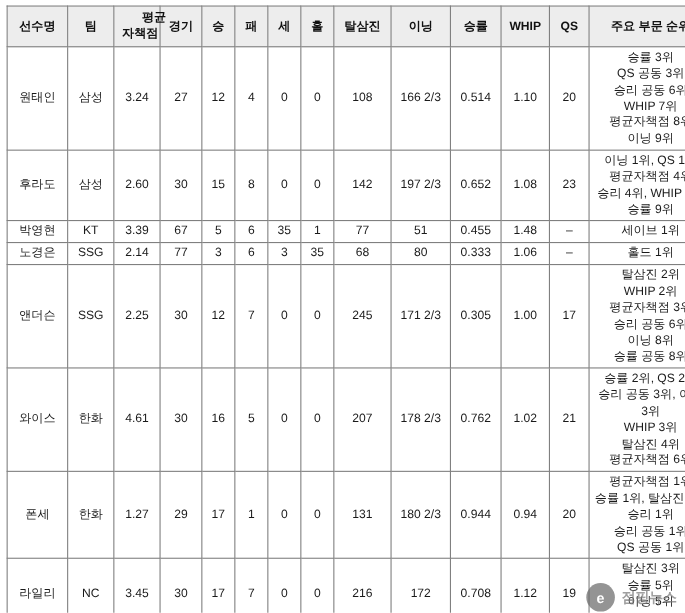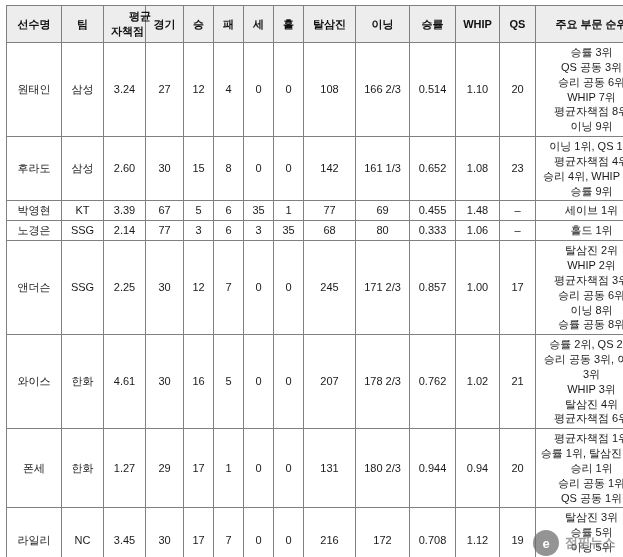--- a/index.html
+++ b/index.html
@@ -169,42 +169,42 @@
         <tr>
           <td class="name-cell">후라도</td>
           <td>삼성</td>
           <td>2.60</td>
           <td>30</td>
           <td>15</td>
           <td>8</td>
           <td>0</td>
           <td>0</td>
           <td>142</td>
-          <td>161 1/3</td>
+          <td>197 2/3</td>
           <td>0.652</td>
           <td>1.08</td>
           <td>23</td>
           <td class="rank-cell">
             <div>이닝 1위, QS 1위</div>
             <div>평균자책점 4위</div>
             <div>승리 4위, WHIP 6위</div>
             <div>승률 9위</div>
           </td>
         </tr>
         <tr>
           <td class="name-cell">박영현</td>
           <td>KT</td>
           <td>3.39</td>
           <td>67</td>
           <td>5</td>
           <td>6</td>
           <td class="bold">35</td>
           <td>1</td>
           <td>77</td>
-          <td>69</td>
+          <td>51</td>
           <td>0.455</td>
           <td>1.48</td>
           <td>–</td>
           <td class="rank-cell">
             <div>세이브 1위</div>
           </td>
         </tr>
         <tr>
           <td class="name-cell">노경은</td>
           <td>SSG</td>
@@ -227,21 +227,21 @@
           <td class="name-cell">앤더슨</td>
           <td>SSG</td>
           <td>2.25</td>
           <td>30</td>
           <td>12</td>
           <td>7</td>
           <td>0</td>
           <td>0</td>
           <td>245</td>
           <td>171 2/3</td>
-          <td>0.857</td>
+          <td>0.305</td>
           <td>1.00</td>
           <td>17</td>
           <td class="rank-cell">
             <div>탈삼진 2위</div>
             <div>WHIP 2위</div>
             <div>평균자책점 3위</div>
             <div>승리 공동 6위</div>
             <div>이닝 8위</div>
             <div>승률 공동 8위</div>
           </td>

